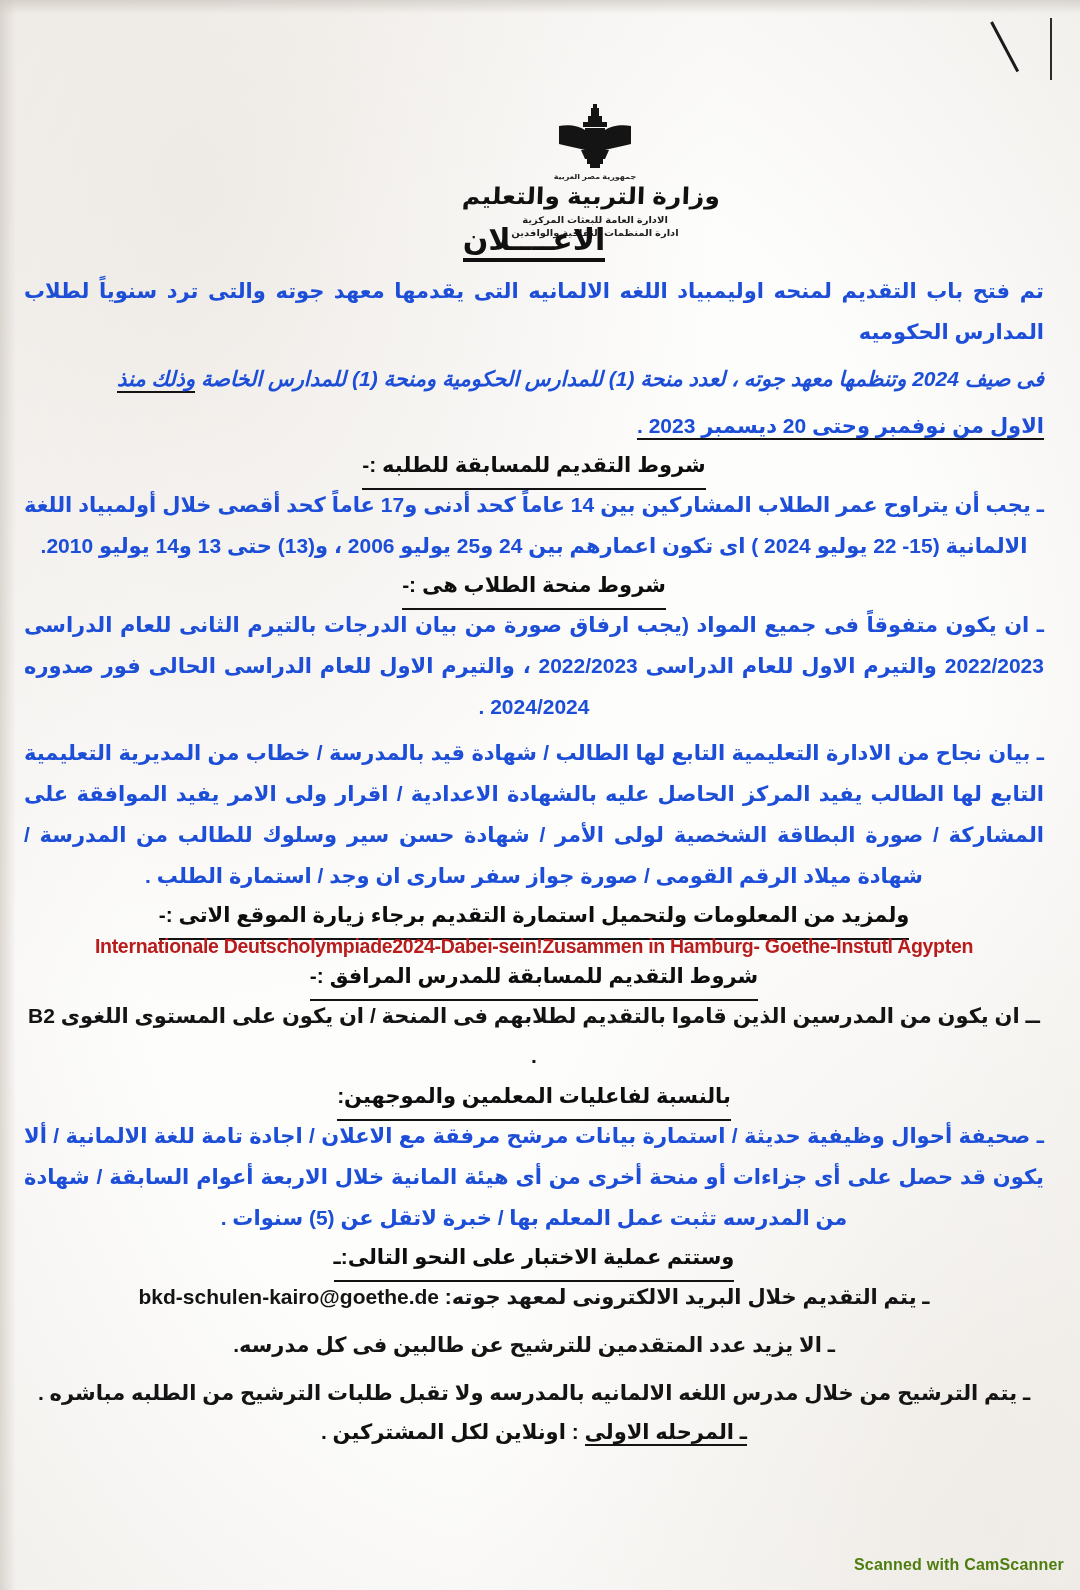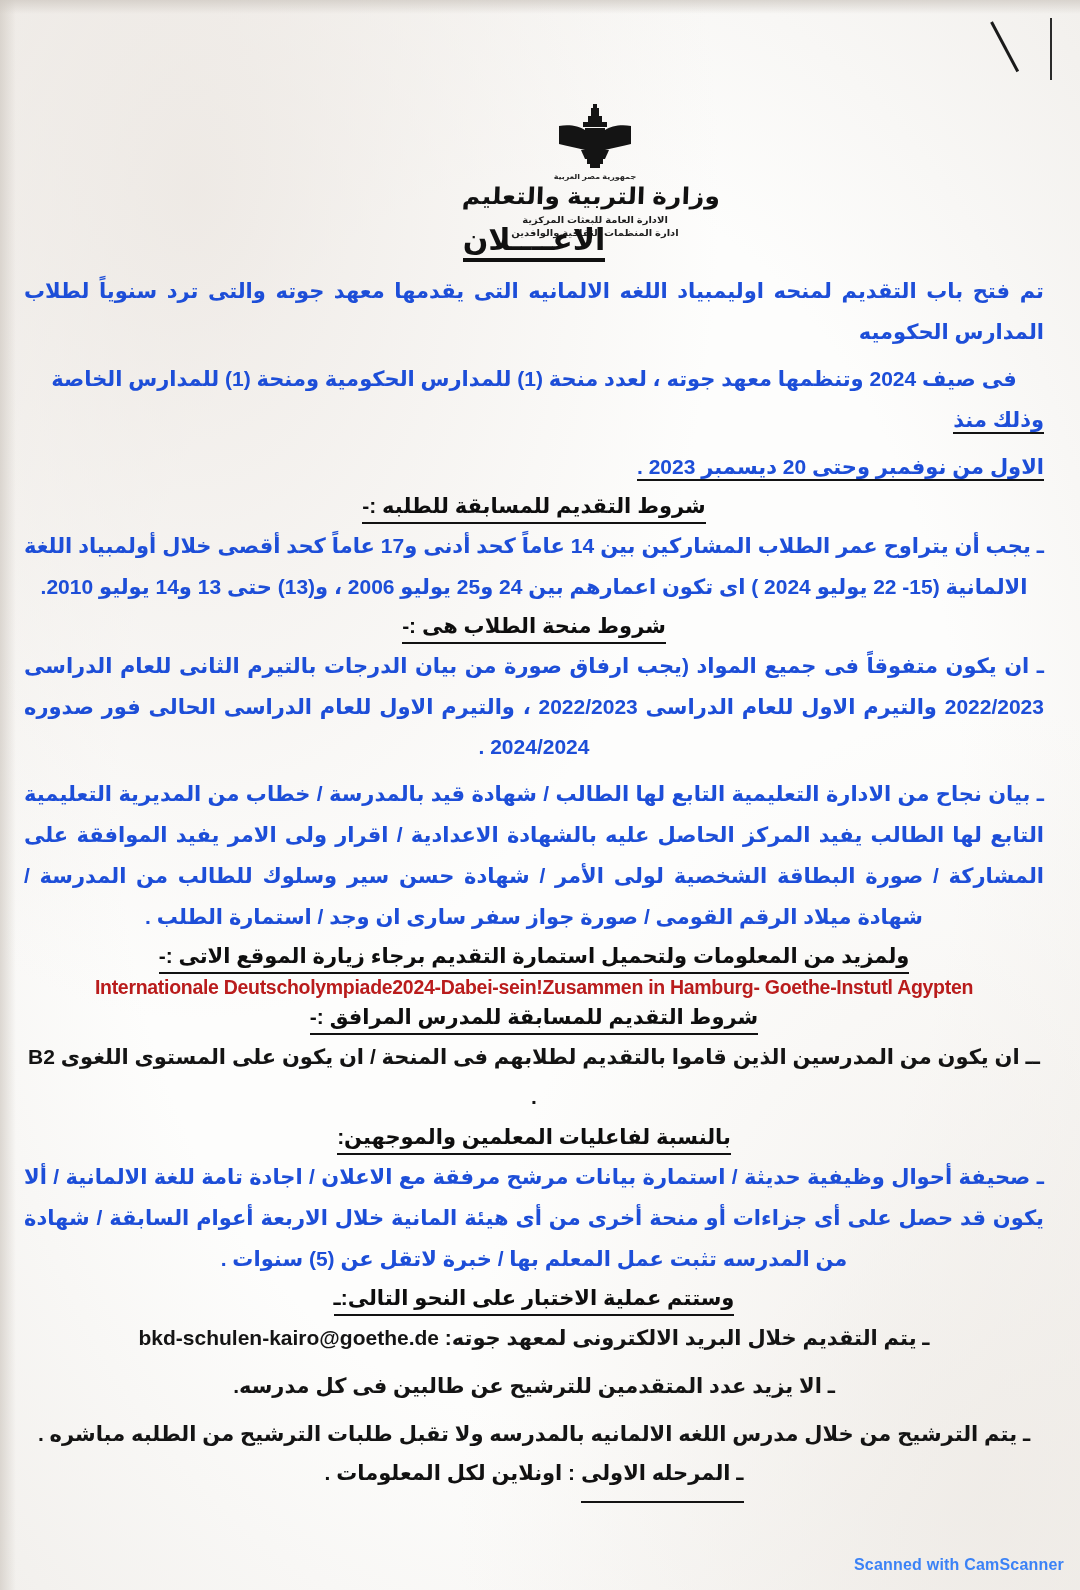--- a/index.html
+++ b/index.html
@@ -138,36 +138,37 @@
     line-height: 1.95;
     text-align: justify;
     text-align-last: right;
     color: #1d4ed8;
   }
   p.para.center-last {
     text-align: justify;
     text-align-last: center;
   }
   p.para.right-block {
-    text-align: center;
+    text-align: left;
+    font-style: italic;
   }
   .u {
     border-bottom: 2px solid #131313;
     padding-bottom: 1px;
   }
   h2.section {
     margin: 6px 0 8px 0;
     font-size: 21px;
     font-weight: bold;
     text-align: center;
     color: #0e0e0e;
   }
   h2.section span {
     border-bottom: 2.5px solid #121212;
-    padding-bottom: 5px;
+    padding-bottom: 12px;
   }
   .latin-line {
     direction: ltr;
     text-align: center;
     font-size: 19.5px;
     font-weight: bold;
     letter-spacing: -0.3px;
     margin: 4px 0 6px 0;
     color: #b91c1c;
   }
@@ -191,32 +192,32 @@
     margin-top: 36px;
   }
   .final-line {
     margin: 2px 0 0 0;
     font-size: 21px;
     font-weight: bold;
     text-align: center;
   }
   .final-line .lead {
     border-bottom: 2.5px solid #141414;
-    padding-bottom: 17px;
+    padding-bottom: 1px;
   }
 
   
   .camscanner {
     position: absolute;
     bottom: 16px;
     right: 16px;
     direction: ltr;
     font-size: 16px;
     font-weight: bold;
-    color: #3b82f6;
+    color: #4d7c0f;
     letter-spacing: 0.2px;
   }
 </style>
 </head>
 <body>
 
 <div class="page">
 
   <div class="scan-tint"></div>
   <div class="scan-edge-left"></div>
@@ -304,20 +305,20 @@
       <span>ـ يتم التقديم خلال البريد الالكترونى لمعهد جوته:</span>
       <span class="mail">bkd-schulen-kairo@goethe.de</span>
     </p>
 
     <p class="bullet-line">ـ الا يزيد عدد المتقدمين للترشيح عن طالبين فى كل مدرسه.</p>
 
     <p class="bullet-line">ـ يتم الترشيح من خلال مدرس اللغه الالمانيه بالمدرسه ولا تقبل طلبات الترشيح من الطلبه مباشره .</p>
 
     <p class="final-line">
       <span class="lead">ـ المرحله الاولى</span>
-      <span>: اونلاين لكل المعلومات .</span>
+      <span>: اونلاين لكل المشتركين .</span>
     </p>
 
   </div>
 
   <div class="camscanner">Scanned with CamScanner</div>
 
 </div>
 
 </body></html>

